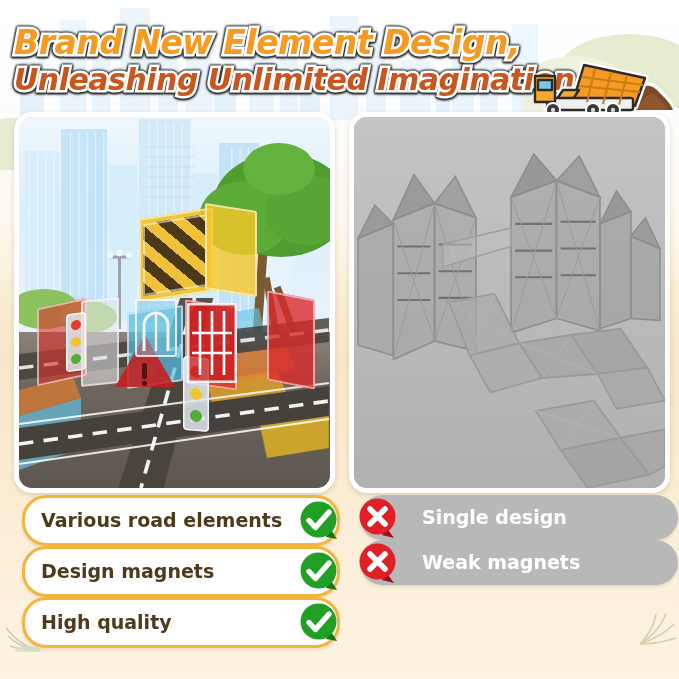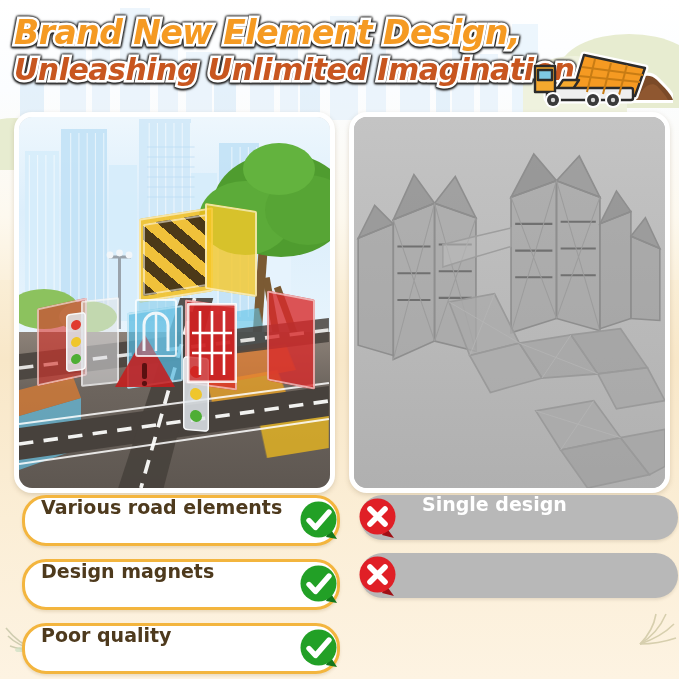--- a/index.html
+++ b/index.html
@@ -16,21 +16,21 @@
     background:linear-gradient(180deg,#ffffff 0%,#fbfdff 30%,#fdf9ef 72%,#faeed6 100%);
   }
   .bg-sand{
     position:absolute;left:0;top:280px;width:679px;height:399px;
     background:linear-gradient(180deg,#faeed6 0%,#f8e7c8 20%,#fbeed6 60%,#fdf3e2 100%);
   }
   .skyline{position:absolute;left:0;top:0;width:679px;height:120px;}
   .hill{position:absolute;border-radius:50% 50% 0 0;background:#e7ecd0;}
 
   
-  .header{position:absolute;left:0;top:16px;width:679px;height:90px;}
+  .header{position:absolute;left:0;top:26px;width:679px;height:90px;}
   .title-wrap{position:absolute;left:14px;top:0;width:540px;text-align:left;}
   .title-1, .title-2{
     font-family:"DejaVu Sans", sans-serif;
     font-weight:bold;
     font-style:italic;
     letter-spacing:-0.5px;
     line-height:1;
     white-space:nowrap;
   }
   .title-1{
@@ -82,22 +82,22 @@
   
   .rp-bg{position:absolute;left:0;top:0;width:100%;height:100%;background:#b9b9b9;}
 
   
   .pills{position:absolute;left:0;top:495px;width:679px;height:184px;}
   .col{position:absolute;top:0;width:318px;}
   .col-left{left:22px;}
   .col-right{left:360px;}
 
   .pill{
-    position:relative;height:45px;margin-bottom:13px;
-    border-radius:24px;display:flex;align-items:flex-start;
+    position:relative;height:45px;
+    border-radius:24px;display:flex;align-items:center;
   }
   .pill.good{
     background:#ffffff;border:3px solid #f3b53e;
     box-shadow:0 2px 3px rgba(150,115,55,.18);
     padding-left:16px;padding-right:52px;
   }
   .pill.bad{
     background:#b8b8b8;
     box-shadow:0 2px 3px rgba(140,120,95,.18);
     padding-left:62px;padding-right:14px;
@@ -420,21 +420,21 @@
         <span class="pill-text">Design magnets</span>
         <svg class="badge right" viewBox="0 0 45 45">
           <path d="M34 30 L41 41 L30 39 Z" fill="#14761b"></path>
           <circle cx="22.5" cy="21.5" r="18" fill="#22a026"></circle>
           <path d="M8 22 A15 15 0 0 0 37 22 A15 15 0 0 1 8 22 Z" fill="#1b8a20"></path>
           <path d="M13 22.5 L19.5 29.5 L33 14" fill="none" stroke="#ffffff" stroke-width="5.4" stroke-linecap="round" stroke-linejoin="round"></path>
         </svg>
       </div>
 
       <div class="pill good">
-        <span class="pill-text">Poor quality</span>
+        <span class="pill-text">High quality</span>
         <svg class="badge right" viewBox="0 0 45 45">
           <path d="M34 30 L41 41 L30 39 Z" fill="#14761b"></path>
           <circle cx="22.5" cy="21.5" r="18" fill="#22a026"></circle>
           <path d="M8 22 A15 15 0 0 0 37 22 A15 15 0 0 1 8 22 Z" fill="#1b8a20"></path>
           <path d="M13 22.5 L19.5 29.5 L33 14" fill="none" stroke="#ffffff" stroke-width="5.4" stroke-linecap="round" stroke-linejoin="round"></path>
         </svg>
       </div>
 
     </div>
 
@@ -450,19 +450,20 @@
         <span class="pill-text">Single design</span>
       </div>
 
       <div class="pill bad">
         <svg class="badge left" viewBox="0 0 45 45">
           <path d="M30 32 L38 43 L26 40 Z" fill="#9e1016"></path>
           <circle cx="21.5" cy="21.5" r="18" fill="#e01f26"></circle>
           <path d="M7 22 A15 15 0 0 0 36 22 A15 15 0 0 1 7 22 Z" fill="#c3161c"></path>
           <path d="M14 14 L29 29 M29 14 L14 29" stroke="#ffffff" stroke-width="5.6" stroke-linecap="round"></path>
         </svg>
+        <span class="pill-text">Weak magnets</span>
       </div>
 
 
     </div>
   </div>
 
 </div>
 
 </body></html>

